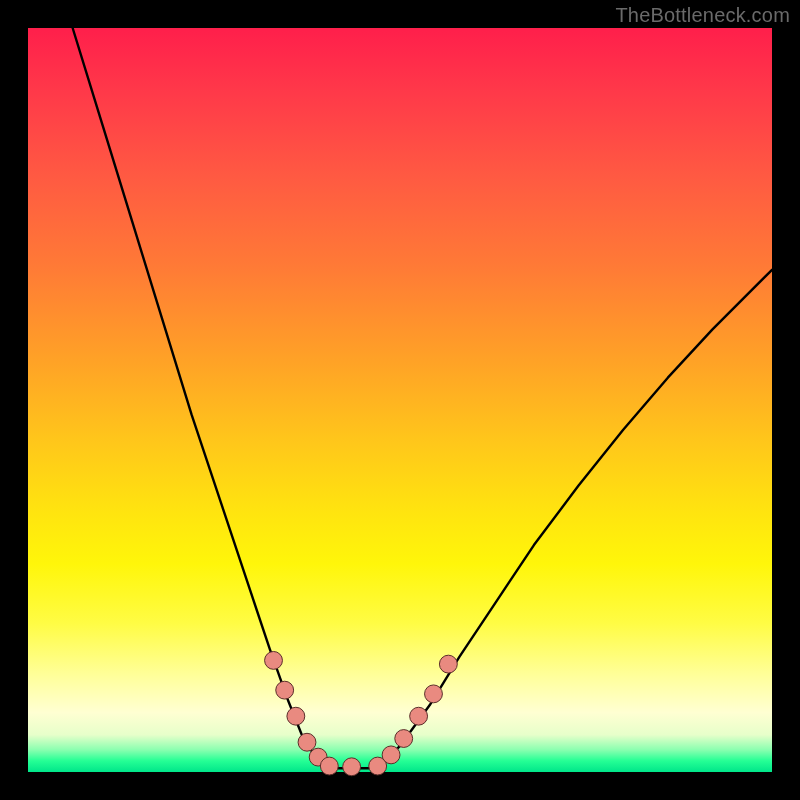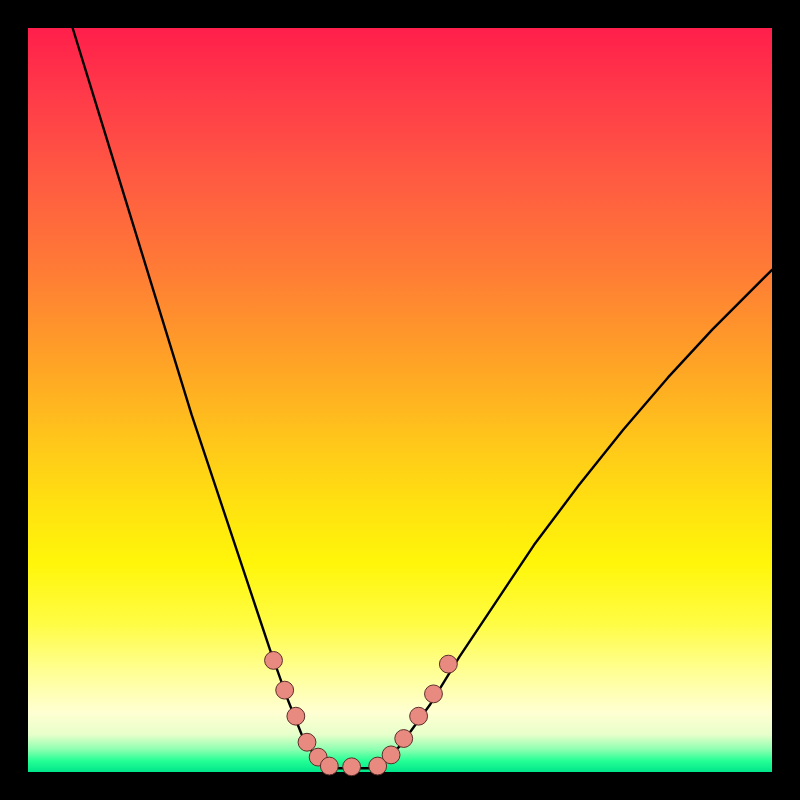--- a/index.html
+++ b/index.html
@@ -59,20 +59,21 @@
     top: 0;
     width: 744px;
     height: 744px;
     overflow: visible;
   }
 </style>
 </head>
 <body>
 
 <div class="stage">
+  <div class="watermark">TheBottleneck.com</div>
 
   <div class="plot-area">
     <svg class="curves" viewBox="0 0 744 744" preserveAspectRatio="none">
       <g id="line-layer">
           <path d="M44.64 0.00 L74.40 96.72 L104.16 193.44 L133.92 290.16 L163.68 386.88 L193.44 476.16 L223.20 565.44 L241.80 621.24 L260.40 673.32 L275.28 710.52 L290.16 732.84 L301.32 740.28" fill="none" stroke="#000000" stroke-width="2.4" stroke-linecap="round" stroke-linejoin="round"></path>
           <path d="M301.32 740.28 L349.68 740.28" fill="none" stroke="#000000" stroke-width="2.4" stroke-linecap="round" stroke-linejoin="round"></path>
           <path d="M349.68 740.28 L372.00 717.96 L401.76 677.04 L431.52 628.68 L468.72 572.88 L505.92 517.08 L550.56 457.56 L595.20 401.76 L639.84 349.68 L684.48 301.32 L744.00 241.80" fill="none" stroke="#000000" stroke-width="2.4" stroke-linecap="round" stroke-linejoin="round"></path>
         </g>
       <g id="marker-layer">
           <circle cx="245.52" cy="632.40" r="8.93" fill="#e98a80" stroke="#5b2e2a" stroke-width="1"></circle>

